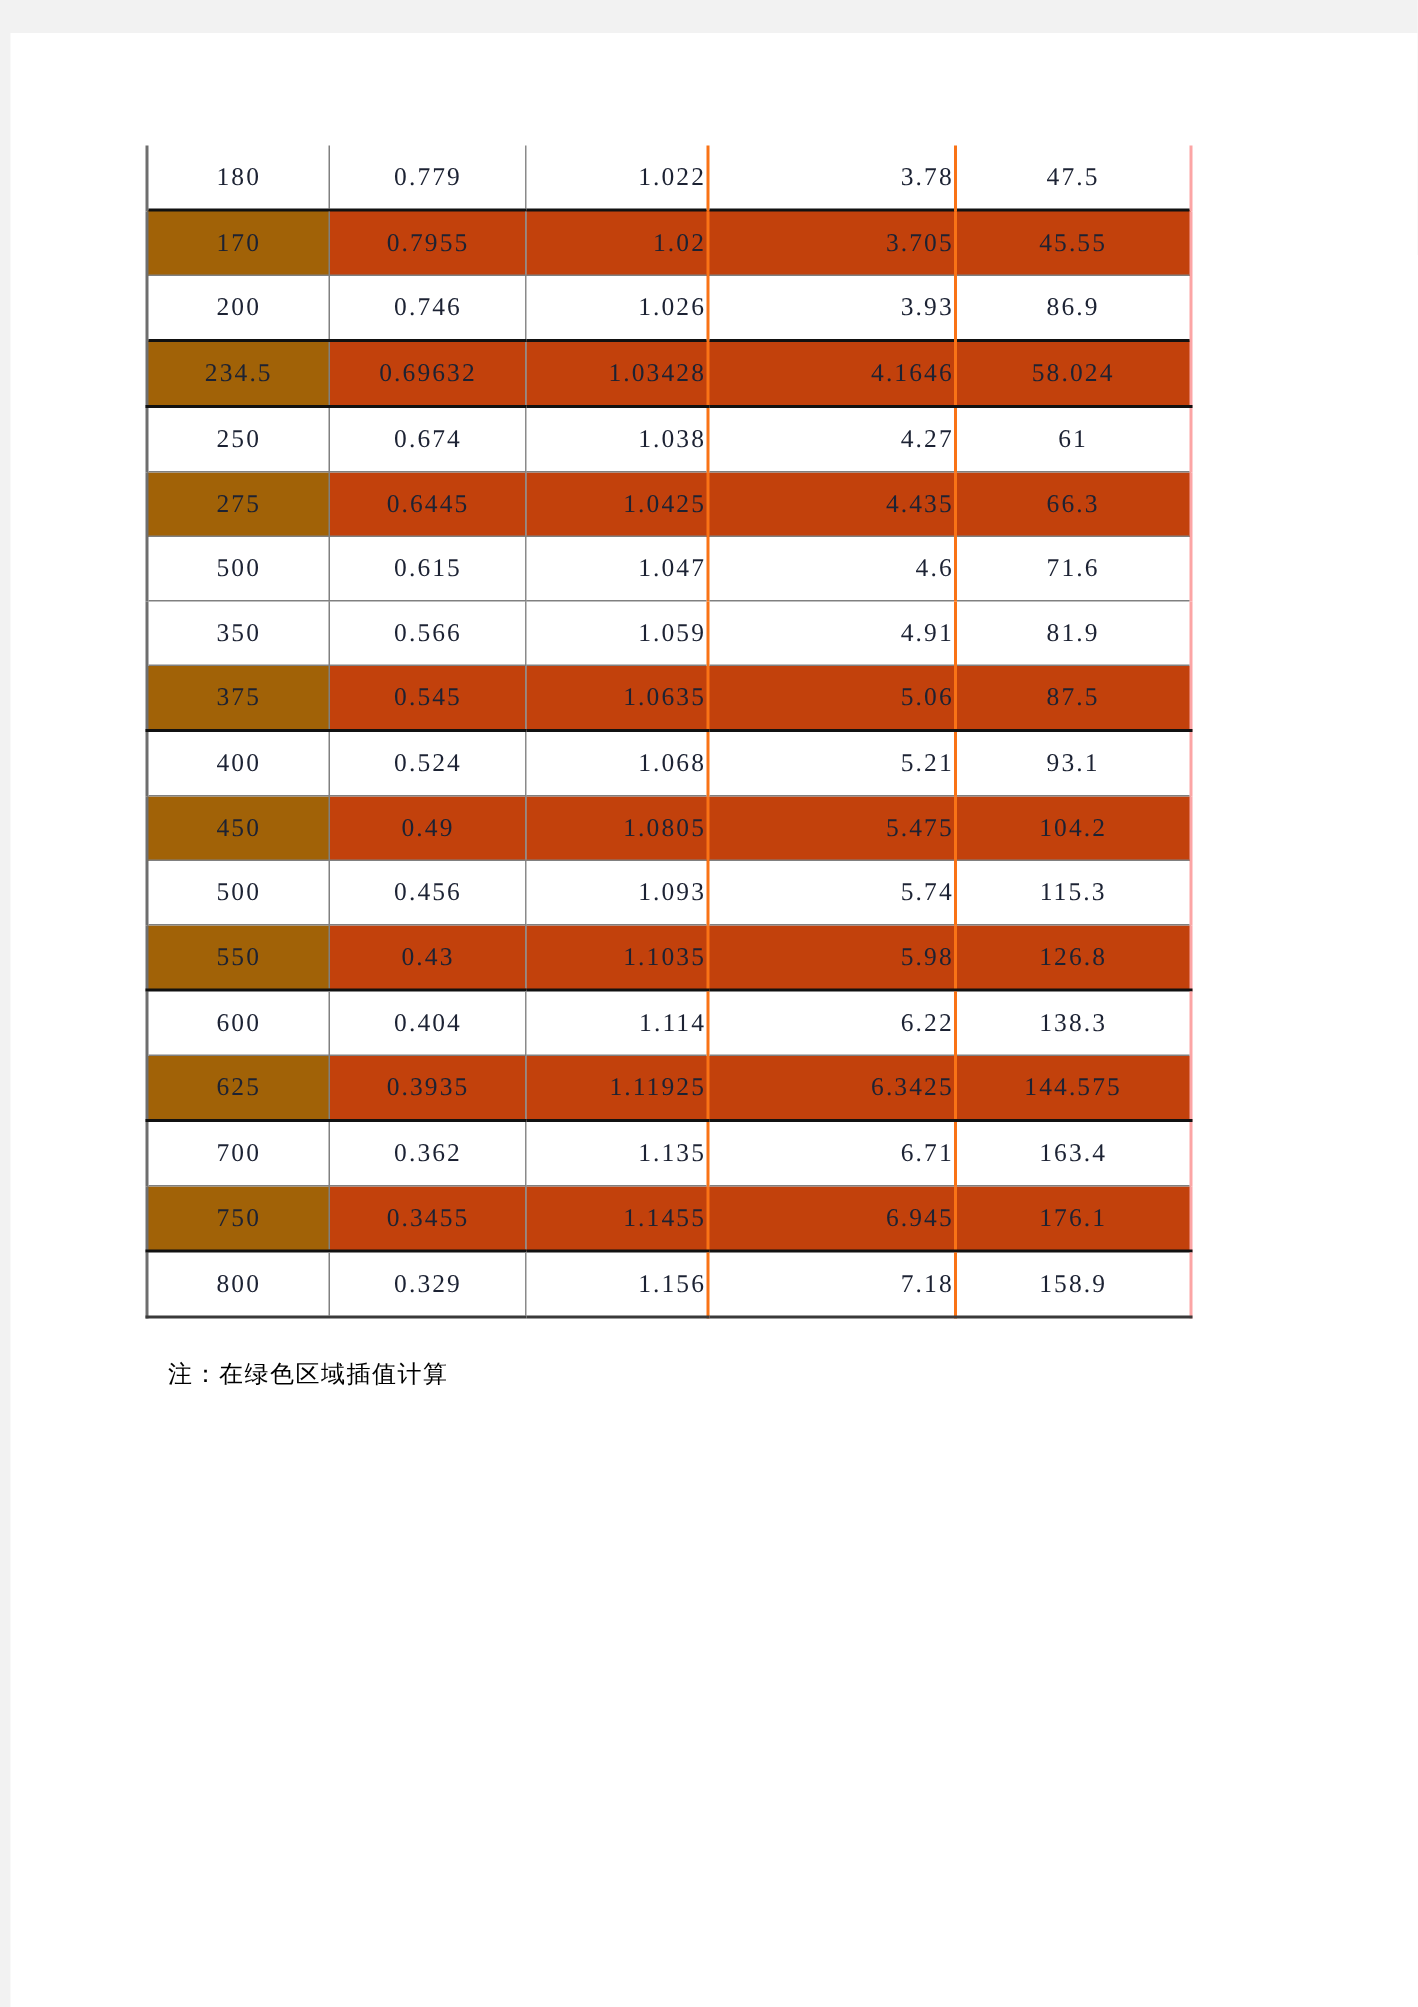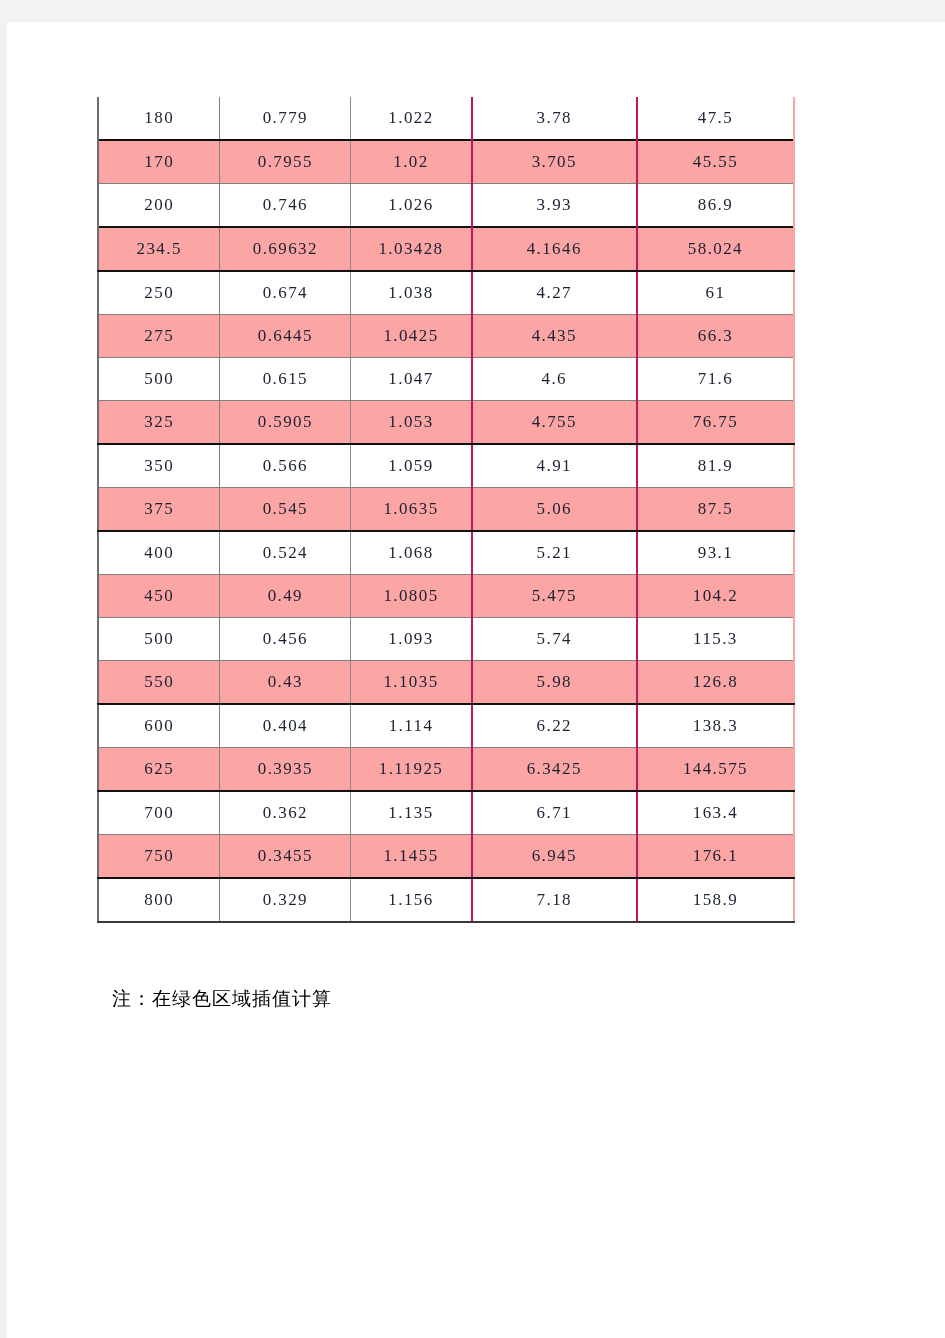--- a/index.html
+++ b/index.html
@@ -50,45 +50,45 @@
     color: #1c2233;
     background: #ffffff;
     border-top: 1px solid #808080;
     border-bottom: 1px solid #808080;
     border-left: 1px solid #808080;
     border-right: 1px solid #808080;
     padding: 0;
     white-space: nowrap;
   }
   
-  table.grid td.vthick-right { border-right: 2px solid #be185d; }
+  table.grid td.vthick-right { border-right: 2px solid #f97316; text-align: right; }
   table.grid td.vthin-right  { border-right: 1px solid #8a8a8a; }
 
   
   table.grid tr.first td { border-top: none; }
 
   
-  table.grid tr.hl td { background: #fca5a5; }
-  table.grid tr.hl td.key { background: #fca5a5; }
+  table.grid tr.hl td { background: #c2410c; }
+  table.grid tr.hl td.key { background: #a16207; }
 
   
   table.grid tr.topbar td { border-top: 2px solid #111111; }
   table.grid tr.botbar td { border-bottom: 2px solid #111111; }
 
   
   table.grid tr td:first-child { border-left: 2px solid #6e6e6e; }
   table.grid tr td:last-child  { border-right: 2px solid #fca5a5; }
   table.grid tr:last-child td  { border-bottom: 2px solid #3a3a3a; }
 
   #note {
     position: absolute;
     left: 105px;
-    top: 964px;
+    top: 884px;
     font-family: "DejaVu Sans", "Liberation Sans", sans-serif;
-    font-size: 19px;
+    font-size: 16px;
     color: #000000;
     letter-spacing: 1px;
     white-space: nowrap;
   }
 </style>
 </head>
 <body>
 
 <div id="sheet">
 
@@ -144,27 +144,20 @@
             <td class="vthick-right">4.435</td>
             <td>66.3</td>
           </tr>
           <tr>
             <td class="key">500</td>
             <td class="vthin-right">0.615</td>
             <td class="vthick-right">1.047</td>
             <td class="vthick-right">4.6</td>
             <td>71.6</td>
           </tr>
-          <tr class="hl botbar">
-            <td class="key">325</td>
-            <td class="vthin-right">0.5905</td>
-            <td class="vthick-right">1.053</td>
-            <td class="vthick-right">4.755</td>
-            <td>76.75</td>
-          </tr>
           <tr>
             <td class="key">350</td>
             <td class="vthin-right">0.566</td>
             <td class="vthick-right">1.059</td>
             <td class="vthick-right">4.91</td>
             <td>81.9</td>
           </tr>
           <tr class="hl botbar">
             <td class="key">375</td>
             <td class="vthin-right">0.545</td>

